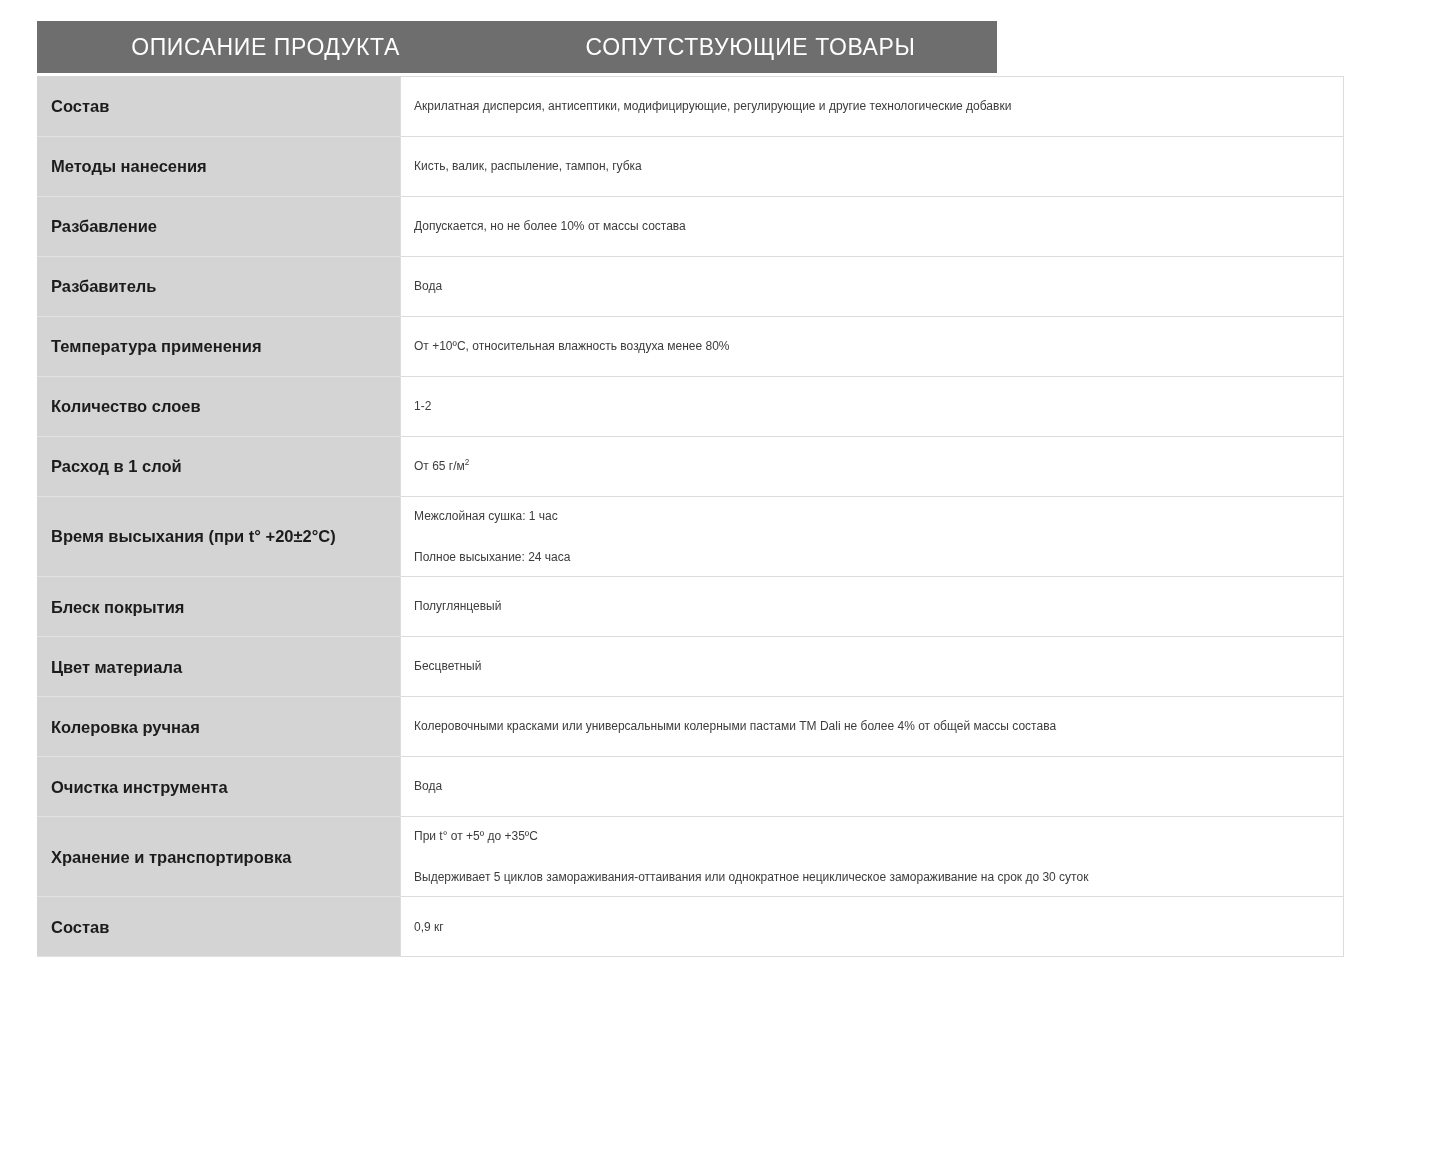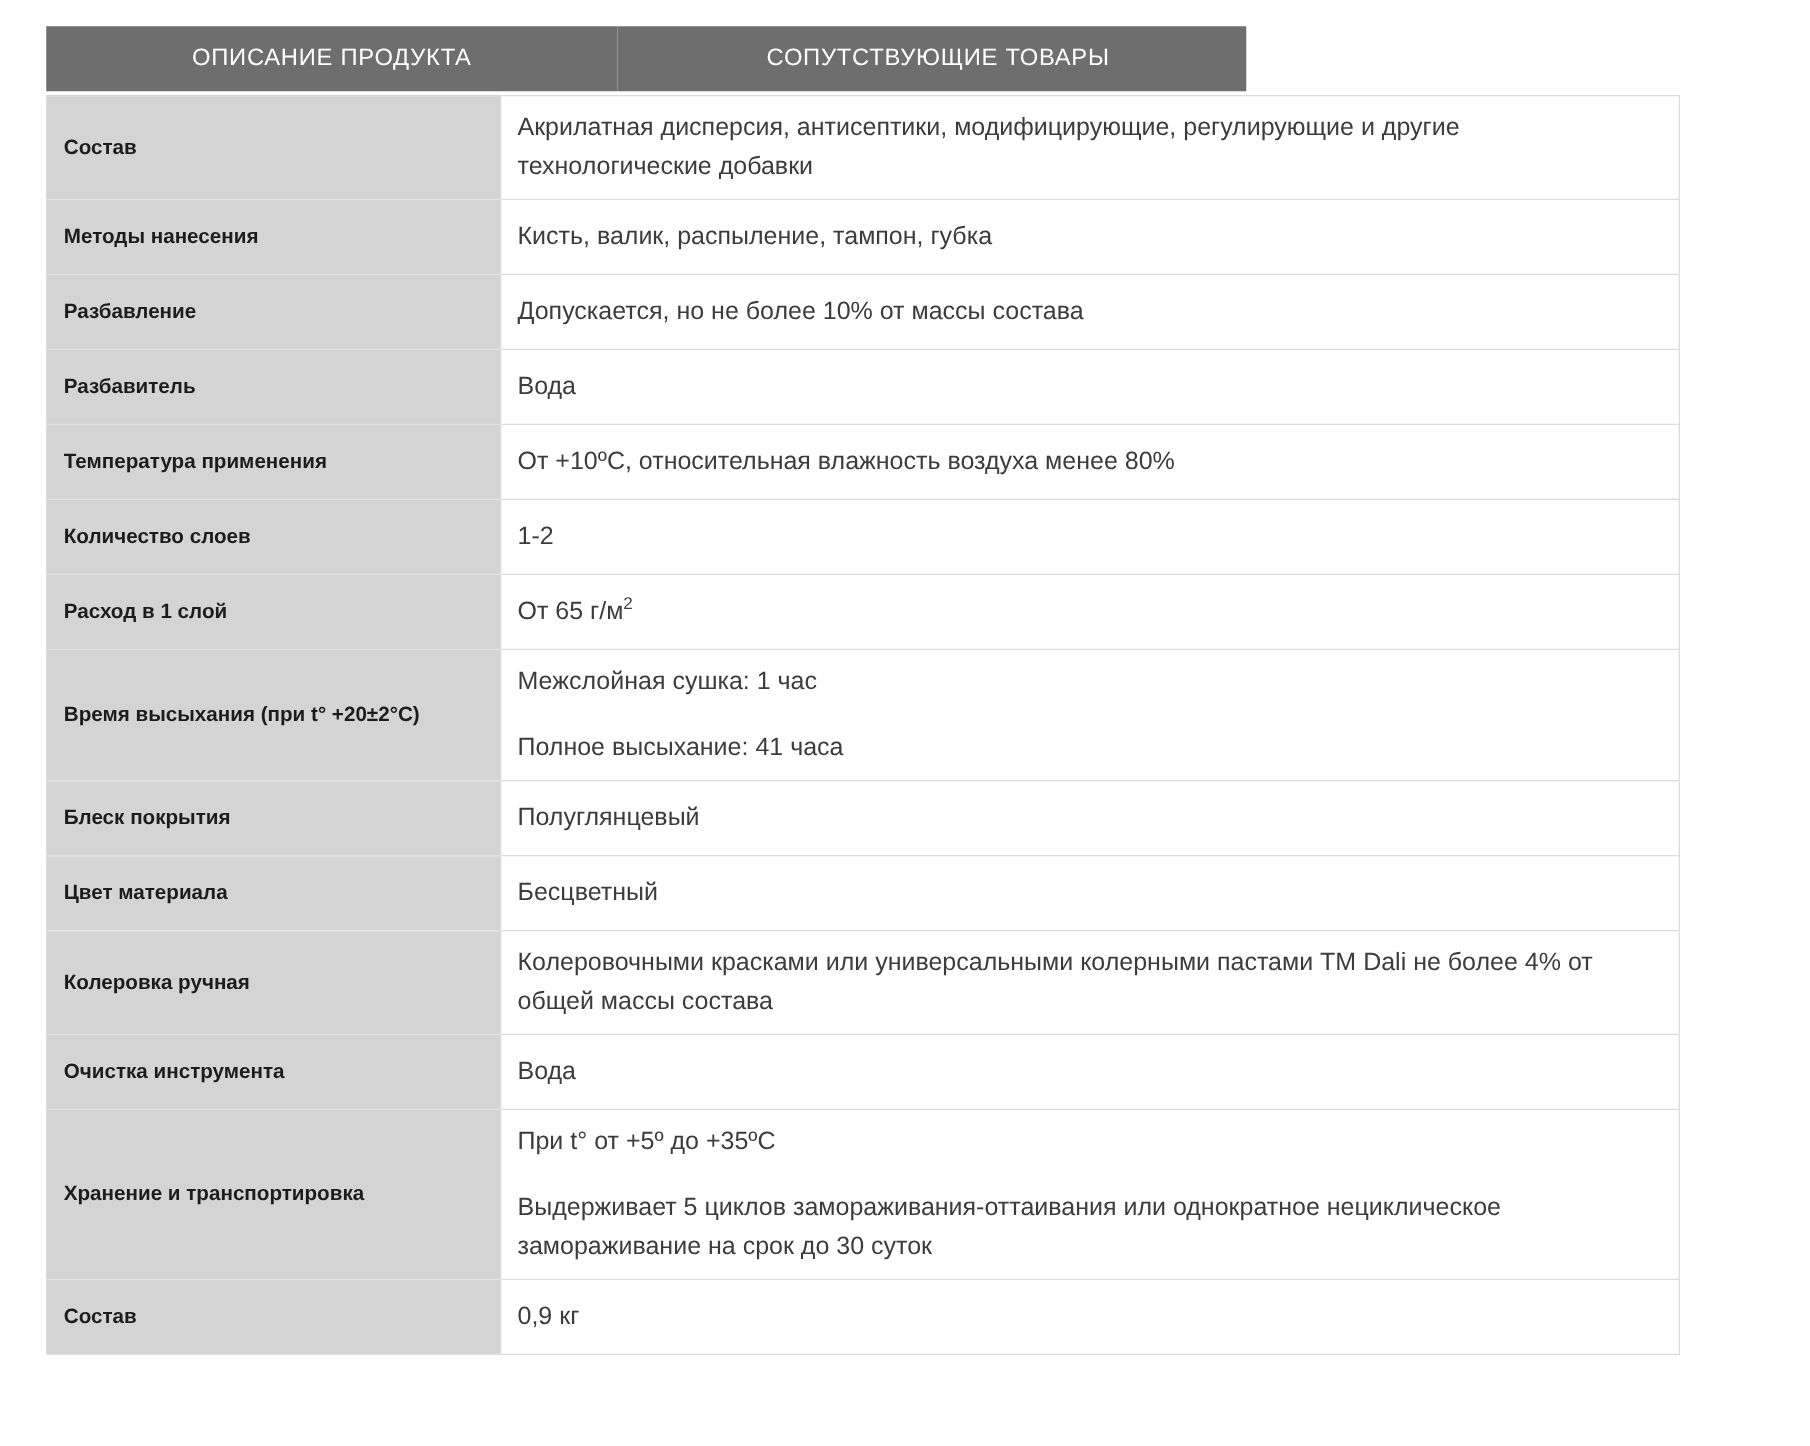--- a/index.html
+++ b/index.html
@@ -22,21 +22,21 @@
     width: 1395px;
     height: 52px;
     display: flex;
     align-items: stretch;
   }
   .tab {
     display: flex;
     align-items: center;
     justify-content: center;
     color: #ffffff;
-    font-size: 19px;
+    font-size: 23px;
     letter-spacing: 0.6px;
     text-transform: uppercase;
     background: #6e6e6e;
     cursor: pointer;
     user-select: none;
     white-space: nowrap;
     font-weight: 400;
   }
   .tab-0 { width: 457px; }
   .tab-1 { width: 445px; background: #373737; }
@@ -62,21 +62,21 @@
     color: #1c1c1c;
     font-size: 16.5px;
     font-weight: bold;
     padding: 10px 0 10px 14px;
     border-bottom: 1px solid #e2e2e2;
     line-height: 1.35;
   }
   td.spec-value {
     background: #ffffff;
     color: #3c3c3c;
-    font-size: 20px;
+    font-size: 12px;
     font-weight: 400;
     padding: 10px 18px 10px 13px;
     border-bottom: 1px solid #dcdcdc;
     border-left: 1px solid #dcdcdc;
     border-right: 1px solid #dcdcdc;
     line-height: 1.55;
   }
   td.spec-value p {
     margin: 0;
   }
@@ -140,21 +140,21 @@
       <tr>
         <td class="spec-label">Расход в 1 слой</td>
         <td class="spec-value">
           <p>От 65 г/м<sup>2</sup></p>
         </td>
       </tr>
       <tr>
         <td class="spec-label">Время высыхания (при t° +20±2°C)</td>
         <td class="spec-value">
           <p>Межслойная сушка: 1 час</p>
-          <p>Полное высыхание: 41 часа</p>
+          <p>Полное высыхание: 24 часа</p>
         </td>
       </tr>
       <tr>
         <td class="spec-label">Блеск покрытия</td>
         <td class="spec-value">
           <p>Полуглянцевый</p>
         </td>
       </tr>
       <tr>
         <td class="spec-label">Цвет материала</td>

